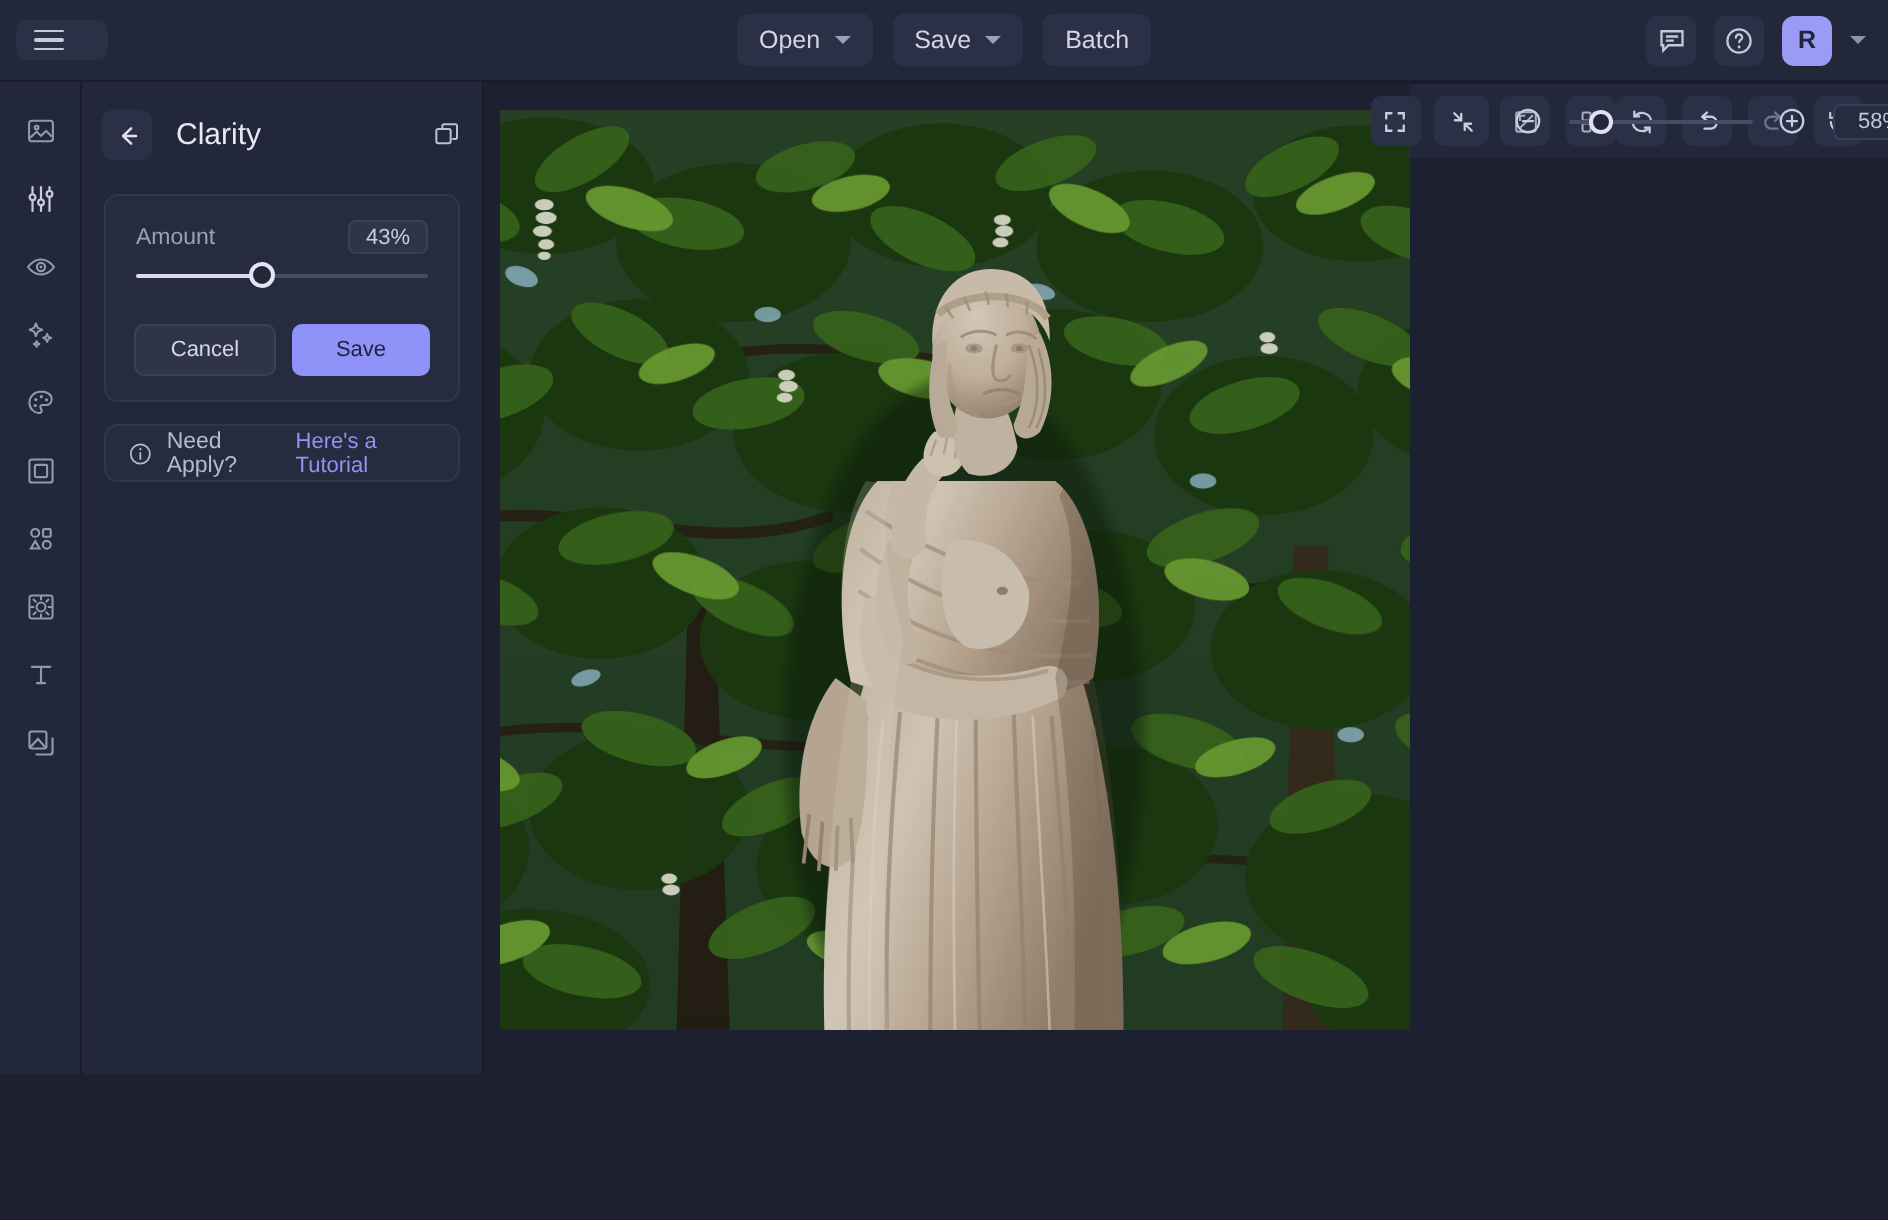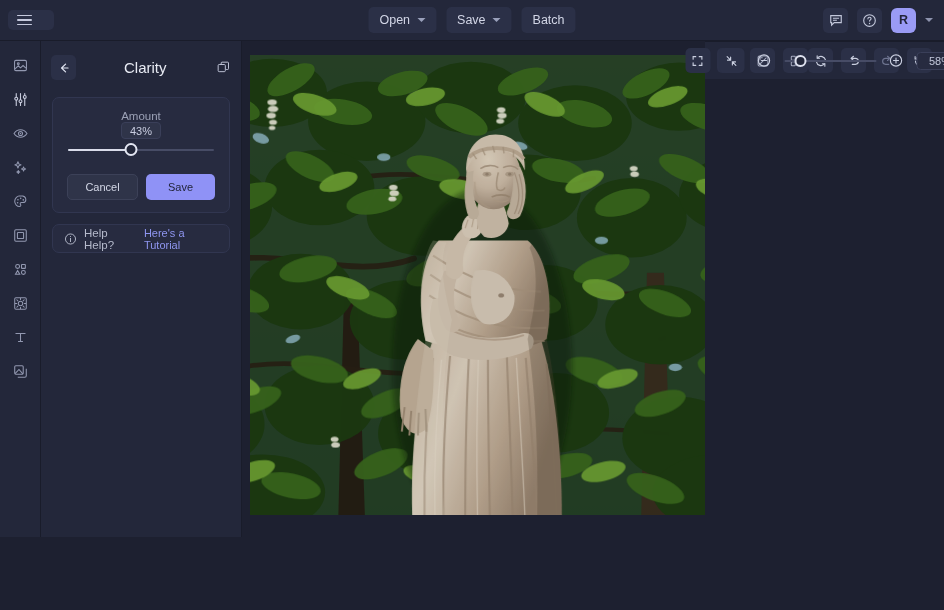--- a/index.html
+++ b/index.html
@@ -72,21 +72,21 @@
   }
 
   
   .panel {
     width:201px; flex:0 0 201px; background:#23273a;
     border-right:1px solid #191c2a;
     display:flex; flex-direction:column;
   }
   .panel-head {
     display:flex; align-items:center; height:41px;
-    padding:0 10px; margin-top:6px;gap:36px;
+    padding:0 10px; margin-top:6px;
   }
   .back-btn {
     width:25px;height:25px;border-radius:5px;background:#2b3047;
     display:flex;align-items:center;justify-content:center;cursor:pointer;
   }
   .panel-title { color:#e7eaf3; font-size:15px; margin-left:12px; }
   .panel-head-ic { margin-left:auto; cursor:pointer; display:flex; }
 
   .card {
     margin:9px 11px 0 11px;
@@ -100,21 +100,20 @@
   }
   .tab.active { color:#8f96f0; }
   .tab.active::after {
     content:""; position:absolute; left:22%; right:22%; bottom:-1px;
     height:2px; background:#6b6ff0; border-radius:2px;
   }
 
   .slider-row {
     display:flex; align-items:center; justify-content:space-between;
     padding:12px 15px 0 15px;
-    flex-direction:column;
   }
   .slider-label { color:#9ba1b5; font-size:11.5px; }
   .slider-val {
     color:#c9cde0; font-size:11px; background:#2f3449; border:1px solid #3a3f59;
     border-radius:4px; padding:1.5px 7px; min-width:40px; text-align:center;
   }
   .track-wrap { padding:8px 15px 0 15px; position:relative; height:22px; }
   .track { position:absolute; left:15px; right:15px; top:10px; height:2px; background:#474c66; border-radius:2px;}
   .track-fill { position:absolute; left:15px; top:10px; height:2px; background:#d9dcea; border-radius:2px; }
   .thumb {
@@ -344,21 +343,21 @@
           <button class="btn btn-apply">Save</button>
         </div>
       </div>
 
       <div class="help">
         <svg width="14" height="14" viewBox="0 0 16 16" fill="none" stroke="#b6bbcc" stroke-width="1.15">
           <circle cx="8" cy="8" r="6.2"></circle>
           <path d="M8 7.2v4" stroke-linecap="round"></path>
           <circle cx="8" cy="4.9" r=".72" fill="#b6bbcc" stroke="none"></circle>
         </svg>
-        <span class="help-text">Help Help?</span>
+        <span class="help-text">Need Apply?</span>
         <span class="help-link">Here's a Tutorial</span>
       </div>
     </div>
 
     <div class="canvas-area">
       <div class="stage">
         <div class="photo">
           <svg width="100%" height="100%" viewBox="0 0 694 486" preserveAspectRatio="xMidYMid slice">
             <defs>
               <radialGradient id="marbleG" cx="40%" cy="25%" r="80%">

